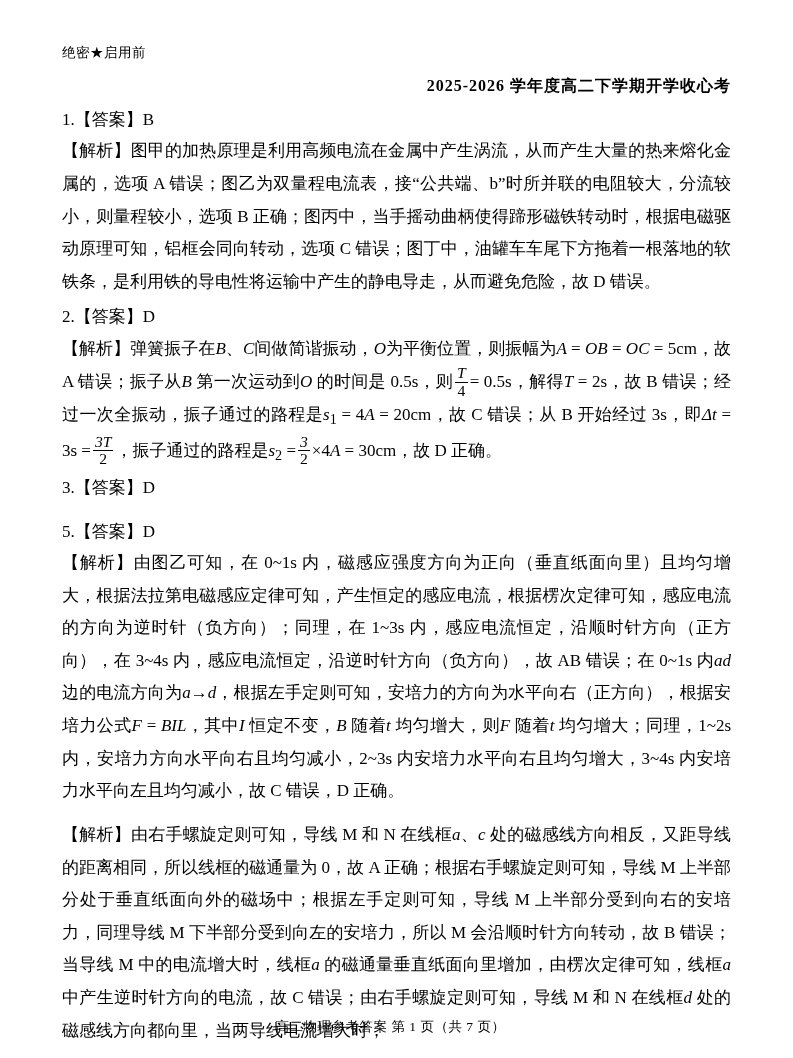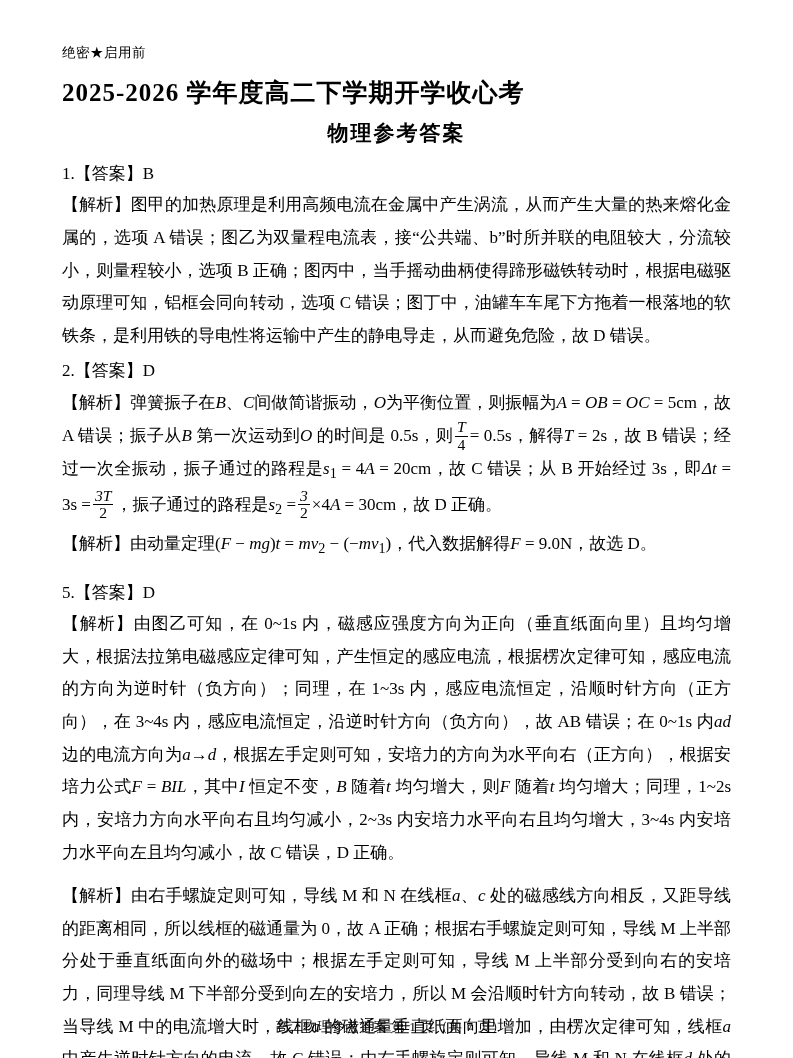--- a/index.html
+++ b/index.html
@@ -22,22 +22,22 @@
     box-sizing: border-box;
     padding: 44px 62px 0 62px;
   }
   .secret-line {
     font-size: 13.5px;
     letter-spacing: 0.5px;
     margin: 0 0 14px 0;
     font-family: "Liberation Serif", "DejaVu Serif", serif;
   }
   .doc-title {
-    text-align: left;
-    font-size: 25px;
+    text-align: right;
+    font-size: 16px;
     font-weight: bold;
     letter-spacing: 1px;
     margin: 6px 0 10px 0;
     font-family: "Liberation Serif", "DejaVu Serif", serif;
   }
   .doc-subtitle {
     text-align: center;
     font-size: 21px;
     font-weight: bold;
     letter-spacing: 2px;
@@ -96,47 +96,46 @@
   .spacer-sm { height: 6px; }
 </style>
 </head>
 <body>
 
 <div class="page">
 
   <div class="secret-line">绝密★启用前</div>
 
   <div class="doc-title">2025-2026 学年度高二下学期开学收心考</div>
-  <div class="doc-subtitle">物理参考答案</div>
 
   <div class="qblock">
     <div class="ans-line">
       <span>1.</span><span>【答案】</span><span>B</span>
     </div>
     <div class="exp-line">
       <span class="lead">【解析】</span><span>图甲的加热原理是利用高频电流在金属中产生涡流，从而产生大量的热来熔化金属的，选项 A 错误；图乙为双量程电流表，接“公共端、b”时所并联的电阻较大，分流较小，则量程较小，选项 B 正确；图丙中，当手摇动曲柄使得蹄形磁铁转动时，根据电磁驱动原理可知，铝框会同向转动，选项 C 错误；图丁中，油罐车车尾下方拖着一根落地的软铁条，是利用铁的导电性将运输中产生的静电导走，从而避免危险，故 D 错误。</span>
     </div>
   </div>
 
   <div class="qblock">
     <div class="ans-line">
       <span>2.</span><span>【答案】</span><span>D</span>
     </div>
     <div class="exp-line">
       <span class="lead">【解析】</span><span>弹簧振子在<i class="v">B</i>、<i class="v">C</i>间做简谐振动，<i class="v">O</i>为平衡位置，则振幅为<i class="v">A</i> = <i class="v">OB</i> = <i class="v">OC</i> = 5cm，故 A 错误；振子从<i class="v">B</i> 第一次运动到<i class="v">O</i> 的时间是 0.5s，则<span class="frac"><span class="num"><i class="v">T</i></span><span class="den">4</span></span>= 0.5s，解得<i class="v">T</i> = 2s，故 B 错误；经过一次全振动，振子通过的路程是<i class="v">s</i><sub>1</sub> = 4<i class="v">A</i> = 20cm，故 C 错误；从 B 开始经过 3s，即<i class="v">Δt</i> = 3s =<span class="frac"><span class="num"><i class="v">3T</i></span><span class="den">2</span></span>，振子通过的路程是<i class="v">s</i><sub>2</sub> =<span class="frac"><span class="num"><i class="v">3</i></span><span class="den">2</span></span>×4<i class="v">A</i> = 30cm，故 D 正确。</span>
     </div>
   </div>
 
   <div class="qblock">
+    <div class="ans-line">
+      <span>3.</span><span>【答案】</span><span>D</span>
+    </div>
   </div>
 
   <div class="qblock">
-    <div class="exp-line">
-      <span class="lead">【解析】</span><span>由动量定理(<i class="v">F</i> − <i class="v">mg</i>)<i class="v">t</i> = <i class="v">mv</i><sub>2</sub> − (−<i class="v">mv</i><sub>1</sub>)，代入数据解得<i class="v">F</i> = 9.0N，故选 D。</span>
-    </div>
   </div>
 
   <div class="spacer-sm"></div>
 
   <div class="qblock">
     <div class="ans-line">
       <span>5.</span><span>【答案】</span><span>D</span>
     </div>
     <div class="exp-line">
       <span class="lead">【解析】</span><span>由图乙可知，在 0~1s 内，磁感应强度方向为正向（垂直纸面向里）且均匀增大，根据法拉第电磁感应定律可知，产生恒定的感应电流，根据楞次定律可知，感应电流的方向为逆时针（负方向）；同理，在 1~3s 内，感应电流恒定，沿顺时针方向（正方向），在 3~4s 内，感应电流恒定，沿逆时针方向（负方向），故 AB 错误；在 0~1s 内<i class="v">ad</i> 边的电流方向为<i class="v">a</i>→<i class="v">d</i>，根据左手定则可知，安培力的方向为水平向右（正方向），根据安培力公式<i class="v">F</i> = <i class="v">BIL</i>，其中<i class="v">I</i> 恒定不变，<i class="v">B</i> 随着<i class="v">t</i> 均匀增大，则<i class="v">F</i> 随着<i class="v">t</i> 均匀增大；同理，1~2s 内，安培力方向水平向右且均匀减小，2~3s 内安培力水平向右且均匀增大，3~4s 内安培力水平向左且均匀减小，故 C 错误，D 正确。</span>

